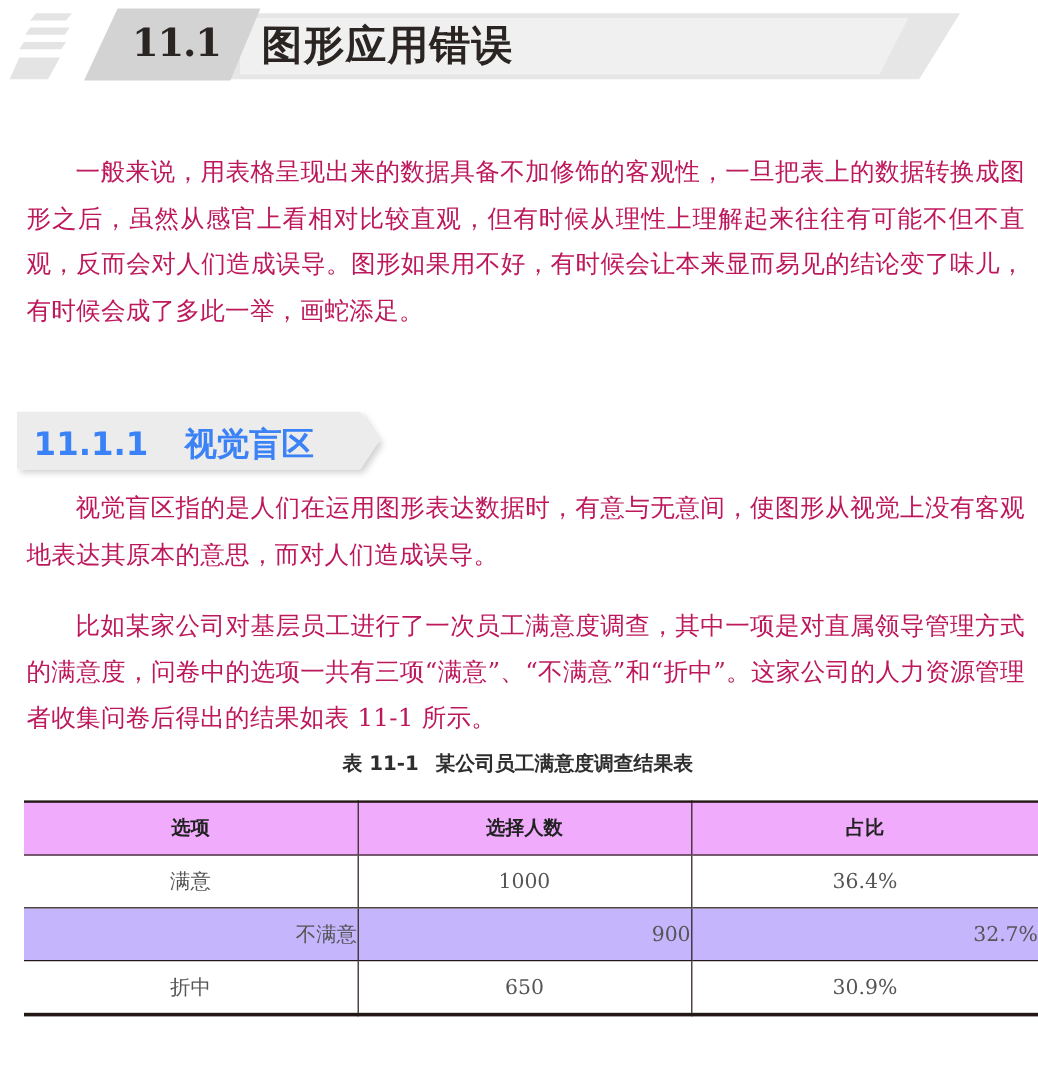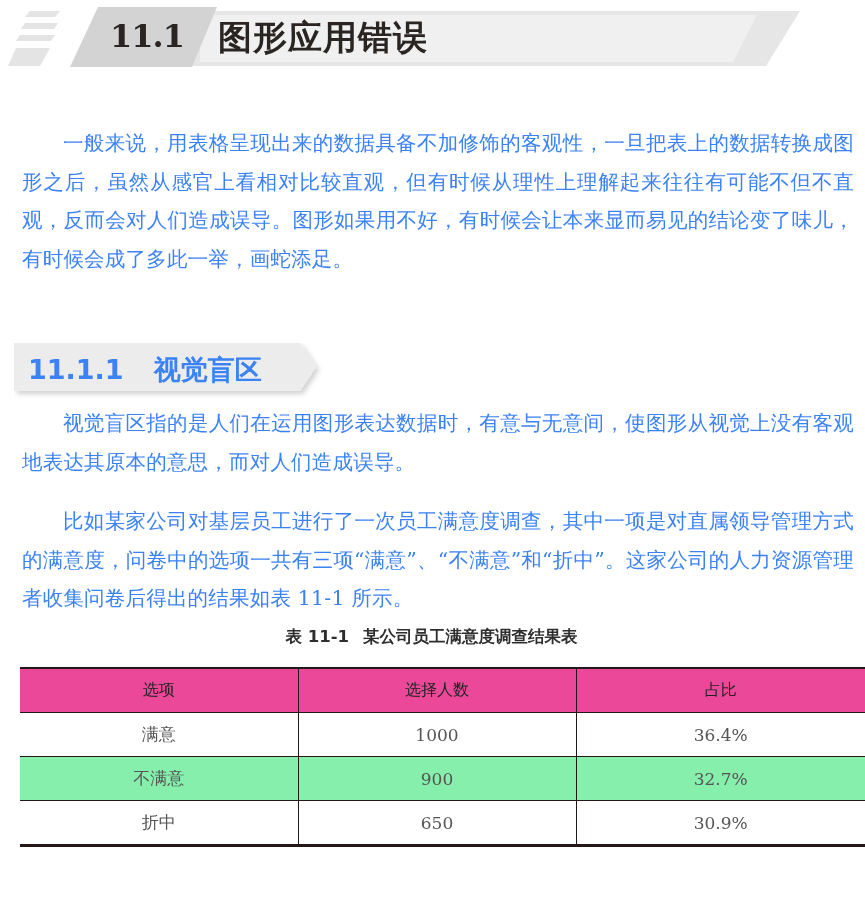--- a/index.html
+++ b/index.html
@@ -17,21 +17,21 @@
       font-weight: bold; font-size: 32px; color: #2a2522; letter-spacing: -1px;
     }
     .banner-title {
       position: absolute; left: 218px; top: 15px;
       font-family: Liberation Sans, sans-serif;
       font-weight: bold; font-size: 34px; color: #2a2522; letter-spacing: 1px;
     }
     
     .para {
       position: absolute; left: 22px; width: 832px;
-      font-size: 20.5px; line-height: 38.5px; color: #3b82f6;
+      font-size: 20.5px; line-height: 38.5px; color: #be185d;
       text-align: justify; text-indent: 41px; margin: 0;
       letter-spacing: 0.2px;
     }
     
     .section { position: absolute; left: 14px; top: 343px; width: 310px; height: 56px; }
     .section svg { position: absolute; left: 0; top: 0; }
     .section-text {
       position: absolute; left: 14px; top: 9px;
       font-family: "DejaVu Sans", "Liberation Sans", sans-serif;
       font-weight: bold; font-size: 27px; color: #3b82f6;
@@ -49,29 +49,29 @@
       border-collapse: collapse; table-layout: fixed;
       border-top: 2px solid #231815; border-bottom: 3px solid #231815;
     }
     table.data th, table.data td {
       height: 43px; text-align: center; padding: 0;
       border-bottom: 1.5px solid #231815;
       border-left: 1.5px solid #231815;
     }
     table.data th:first-child, table.data td:first-child { border-left: none; }
     table.data th {
-      background: #ec4899; font-weight: normal;
+      background: #f0abfc; font-weight: bold;
       font-family: "DejaVu Sans", "Liberation Sans", sans-serif;
       font-size: 16px; color: #222;
     }
     table.data td {
       font-family: "DejaVu Serif", "Liberation Serif", serif;
       font-size: 17px; color: #555;
     }
-    table.data tr.shade td { background: #86efac; }
+    table.data tr.shade td { background: #c4b5fd; text-align: right; }
     table.data tr:last-child td { border-bottom: none; }
   </style>
 </head>
 <body>
 
 <div class="banner">
   <svg width="865" height="72">
 
     <polygon points="30,11 60,11 55,17 25,17" fill="#e4e4e4"></polygon>
     <polygon points="25,23 58,23 54,29 21,29" fill="#e4e4e4"></polygon>

